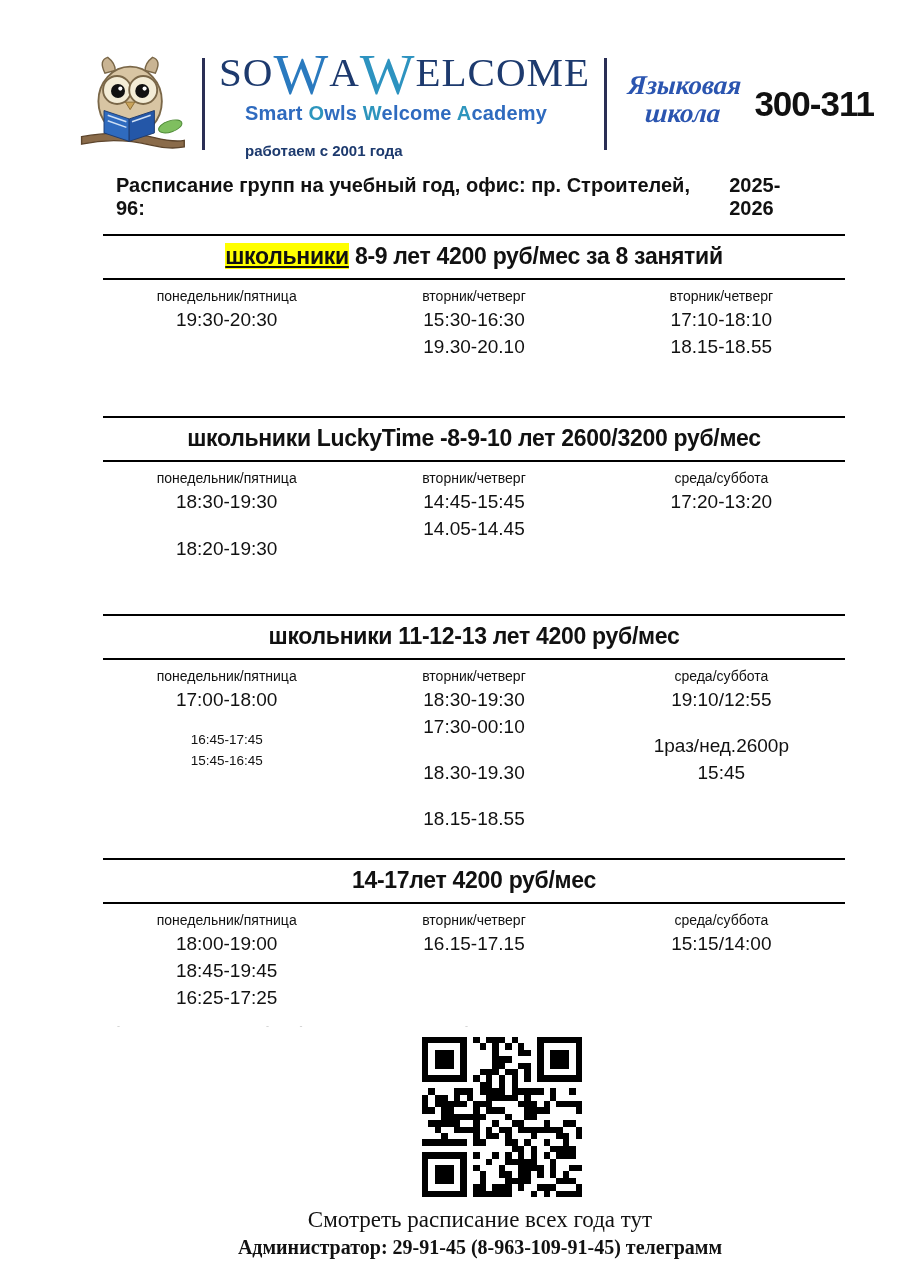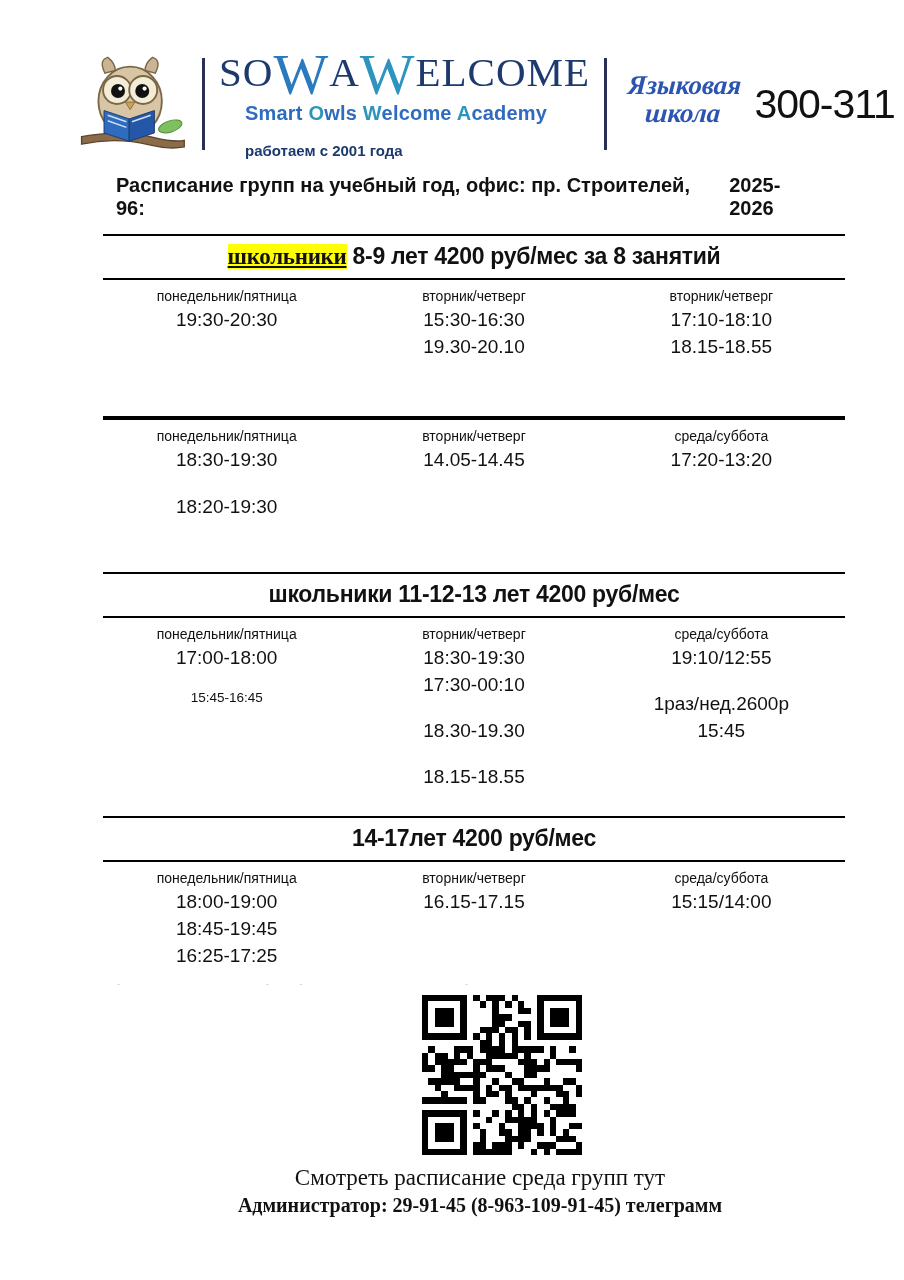--- a/index.html
+++ b/index.html
@@ -28,35 +28,35 @@
   .bw-bigblue{font-size:58px;color:#2a7abf;line-height:0.8;position:relative;top:3px;}
   .bw-bigteal{font-size:58px;color:#2d93c0;line-height:0.8;position:relative;top:3px;}
   .subtitle{font-size:20px;font-weight:bold;margin:6px 0 12px 26px;letter-spacing:0.2px;}
   .subtitle .w{color:var(--royal);} .subtitle .cap{color:var(--teal);}
   .since{font-size:15px;font-weight:bold;color:var(--navy);margin:5px 4px 0 26px;}
   .school{
     flex:0 0 auto;text-align:center;margin:0 10px 10px 6px;
     font-family:"Liberation Serif",serif;font-style:italic;font-weight:bold;
     color:#2b55b0;font-size:27px;line-height:1.05;transform:skewX(-4deg);
   }
-  .phone-num{font-size:41px;font-weight:normal;letter-spacing:-1px;margin:0 10px 0 4px;white-space:nowrap;}
+  .phone-num{font-size:35px;font-weight:bold;letter-spacing:-1px;margin:0 10px 0 4px;white-space:nowrap;}
   .phone-icon{width:58px;height:50px;margin-bottom:8px;}
   
   .title-row{
     margin:18px 84px 0 116px;display:flex;justify-content:space-between;
     font-size:20px;font-weight:bold;gap:36px;
   }
   
   .content{margin:0 59px 0 103px;}
   .rule{border-top:2.5px solid #000;height:0;}
   .sec{margin-top:12px;}
   .sec-title{
     text-align:center;font-size:23px;font-weight:bold;padding:7px 0 8px 0;letter-spacing:-0.3px;
   }
-  .sec-title .hl{background:var(--hl);text-decoration:underline;font-family:Liberation Serif, serif;}
+  .sec-title .hl{background:var(--hl);text-decoration:underline;}
   .cols{display:grid;grid-template-columns:1fr 1fr 1fr;padding-top:8px;}
   .day{text-align:center;font-size:14px;}
   .times{text-align:center;font-size:19px;margin-top:2px;}
   .time{line-height:27px;}
   .time.small{font-size:13.5px;line-height:21px;}
   .time.spacer{line-height:0;}
   .sec[data-idx="0"]{margin-top:14px;}
   .sec[data-idx="0"] .after,{}
   .gap-s1{height:44px;} .gap-s2{height:40px;} .gap-s3{height:14px;}
   
@@ -176,34 +176,36 @@
               <div class="time">17:10-18:10</div>
               <div class="time">18.15-18.55</div>
             </div>
   </div>
 </div>
     <div class="secgap gap-s1"></div>
   </section>
 
   <section class="sec" data-idx="1">
     <div class="rule"></div>
+    <h2 class="sec-title"><span class="rest">школьники LuckyTime -8-9-10 лет  2600/3200 руб/мес</span></h2>
     <div class="rule"></div>
     <div class="cols">
   <div class="col">
     <div class="day">понедельник/пятница</div>
     <div class="times">
               <div class="time">18:30-19:30</div>
               <div class="time spacer" style="height: 20px;"></div>
               <div class="time">18:20-19:30</div>
             </div>
   </div>
 
   <div class="col">
     <div class="day">вторник/четверг</div>
     <div class="times">
+              <div class="time">14:45-15:45</div>
               <div class="time">14.05-14.45</div>
             </div>
   </div>
 
   <div class="col">
     <div class="day">среда/суббота</div>
     <div class="times">
               <div class="time">17:20-13:20</div>
             </div>
   </div>
@@ -214,20 +216,21 @@
   <section class="sec" data-idx="2">
     <div class="rule"></div>
     <h2 class="sec-title"><span class="rest">школьники 11-12-13 лет 4200 руб/мес</span></h2>
     <div class="rule"></div>
     <div class="cols">
   <div class="col">
     <div class="day">понедельник/пятница</div>
     <div class="times">
               <div class="time">17:00-18:00</div>
               <div class="time spacer" style="height: 16px;"></div>
+              <div class="time small">16:45-17:45</div>
               <div class="time small">15:45-16:45</div>
             </div>
   </div>
 
   <div class="col">
     <div class="day">вторник/четверг</div>
     <div class="times">
               <div class="time">18:30-19:30</div>
               <div class="time">17:30-00:10</div>
               <div class="time spacer" style="height: 19px;"></div>
@@ -603,15 +606,15 @@
         <rect x="78" y="144" width="6" height="6"></rect>
         <rect x="102" y="144" width="6" height="6"></rect>
         <rect x="114" y="144" width="6" height="6"></rect>
         <rect x="126" y="144" width="6" height="6"></rect>
         <rect x="132" y="144" width="6" height="6"></rect>
         <rect x="138" y="144" width="6" height="6"></rect>
         <rect x="144" y="144" width="6" height="6"></rect>
       </svg>
   </div>
 
-  <div class="qr-caption">Смотреть расписание среда групп тут</div>
+  <div class="qr-caption">Смотреть расписание всех года тут</div>
   <div class="admin-line">Администратор: 29-91-45 (8-963-109-91-45) телеграмм</div>
 </div>
 
 </body></html>

